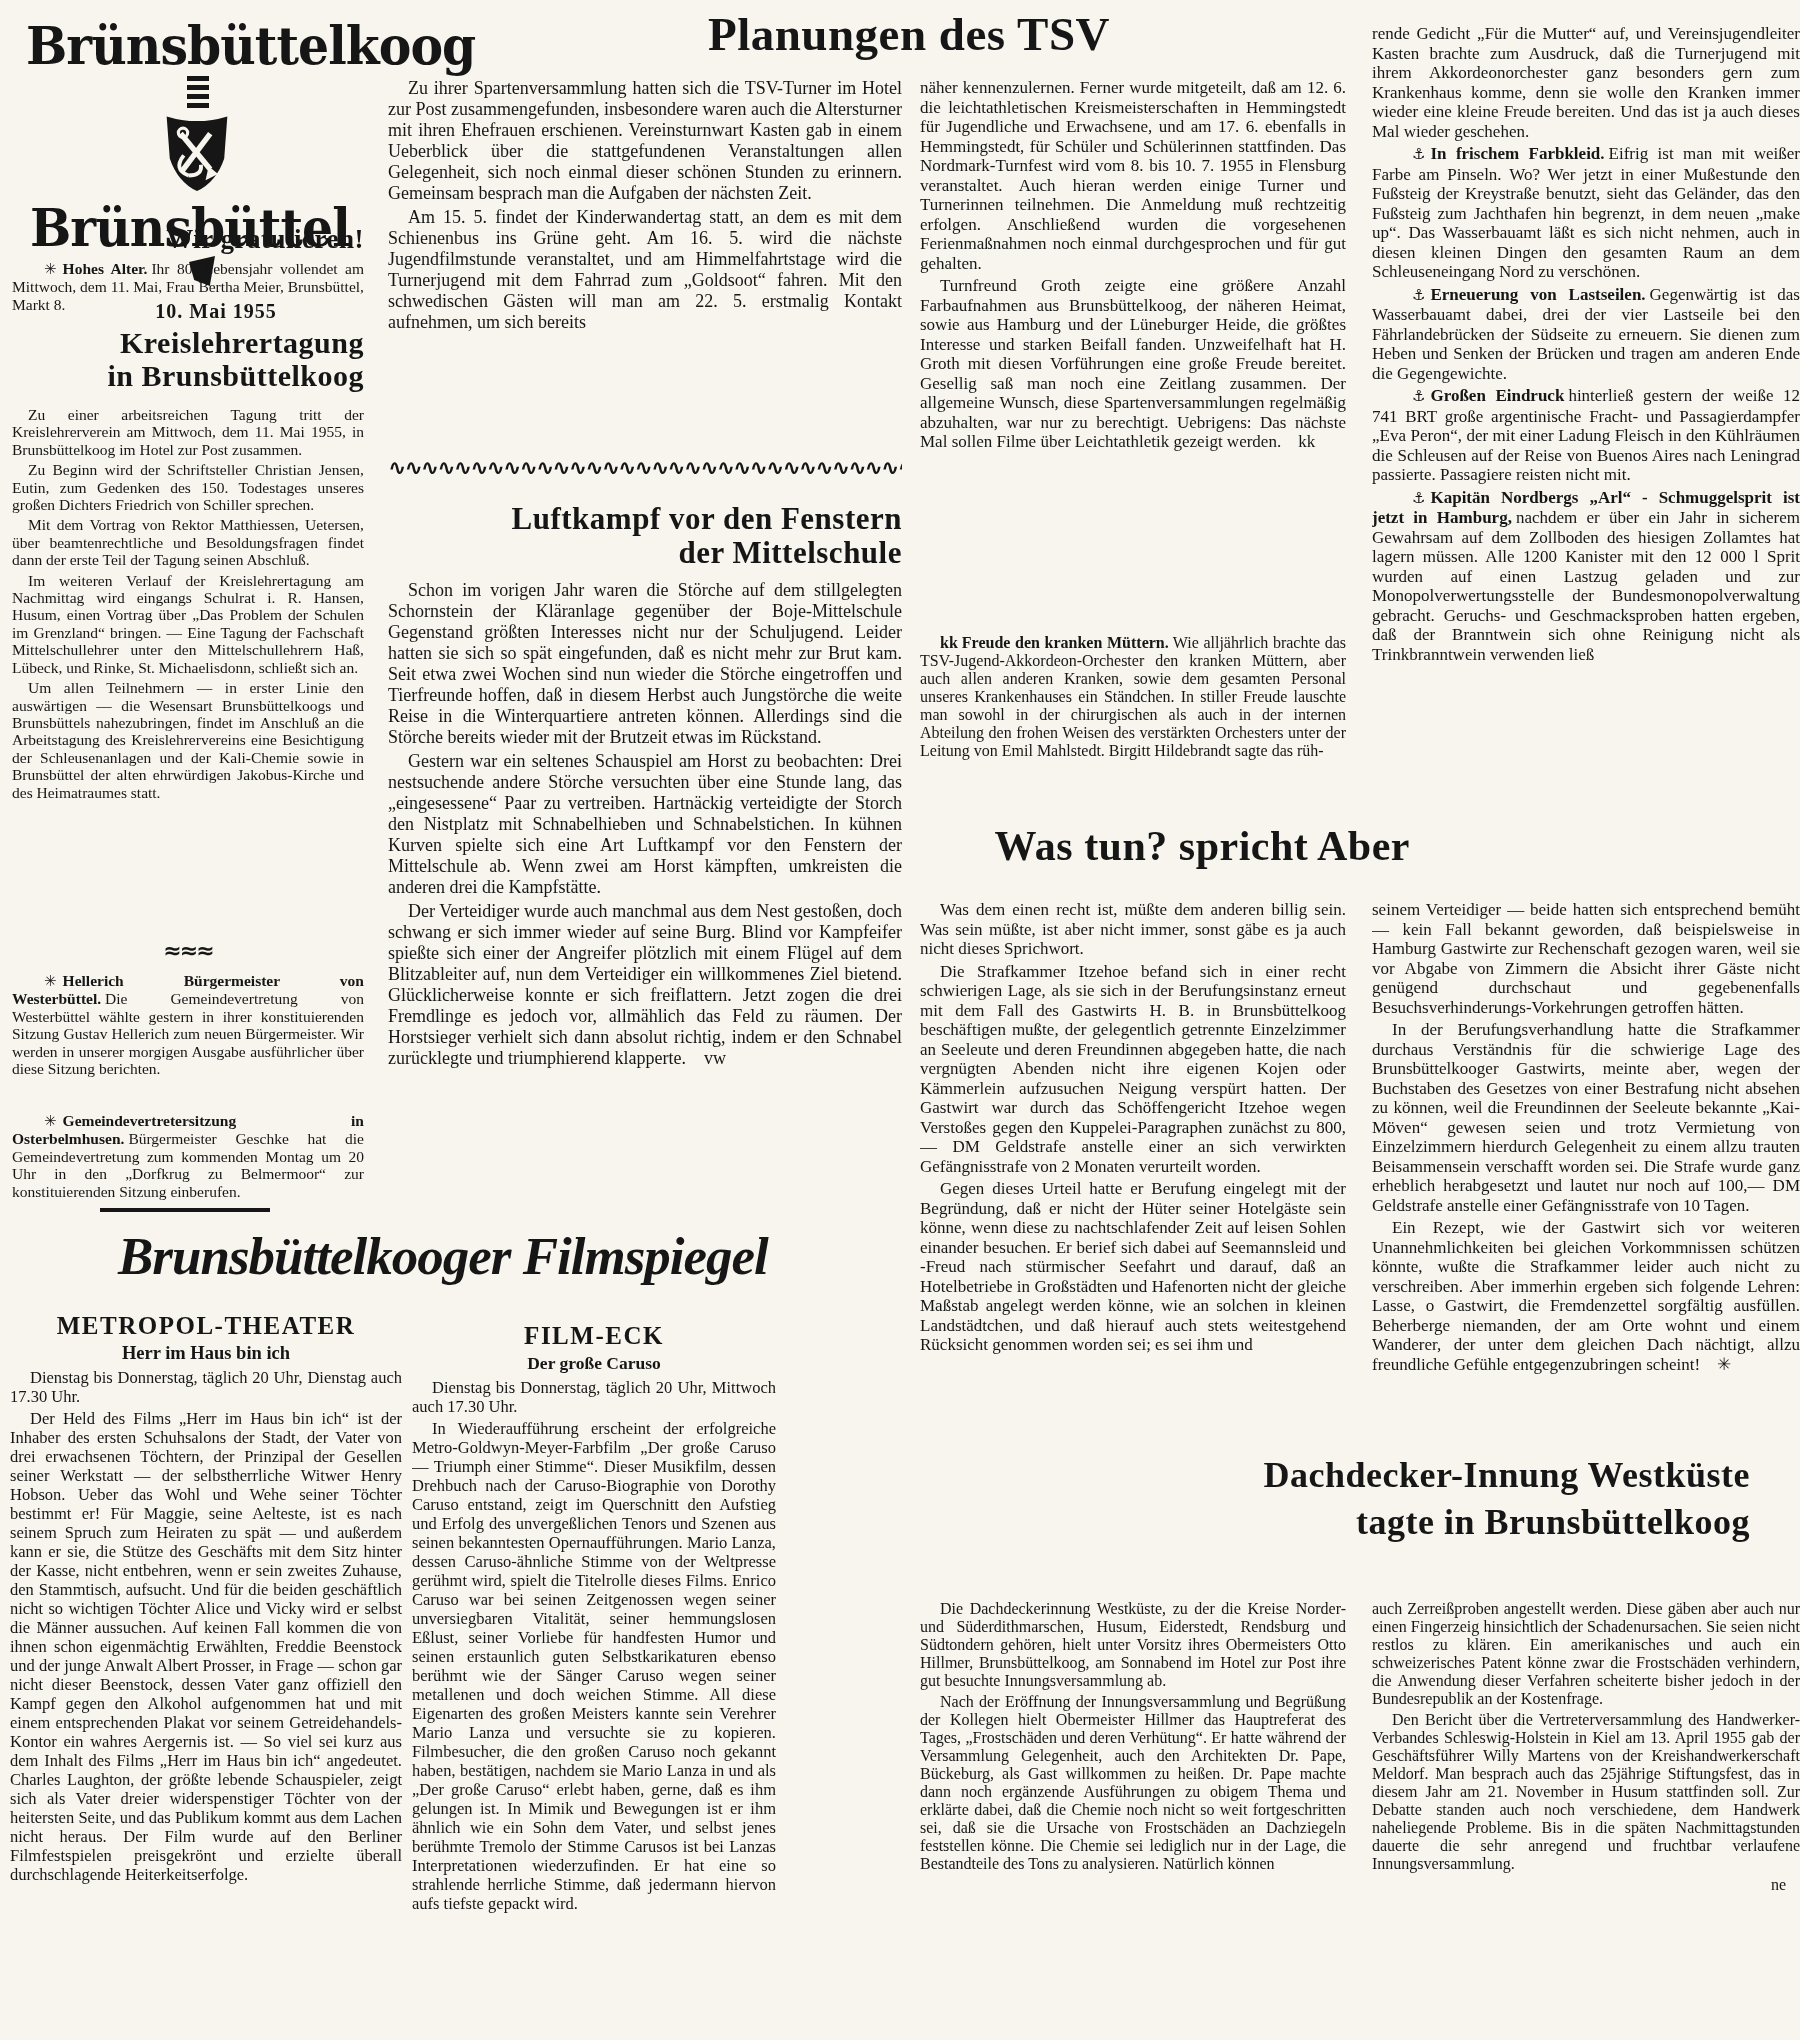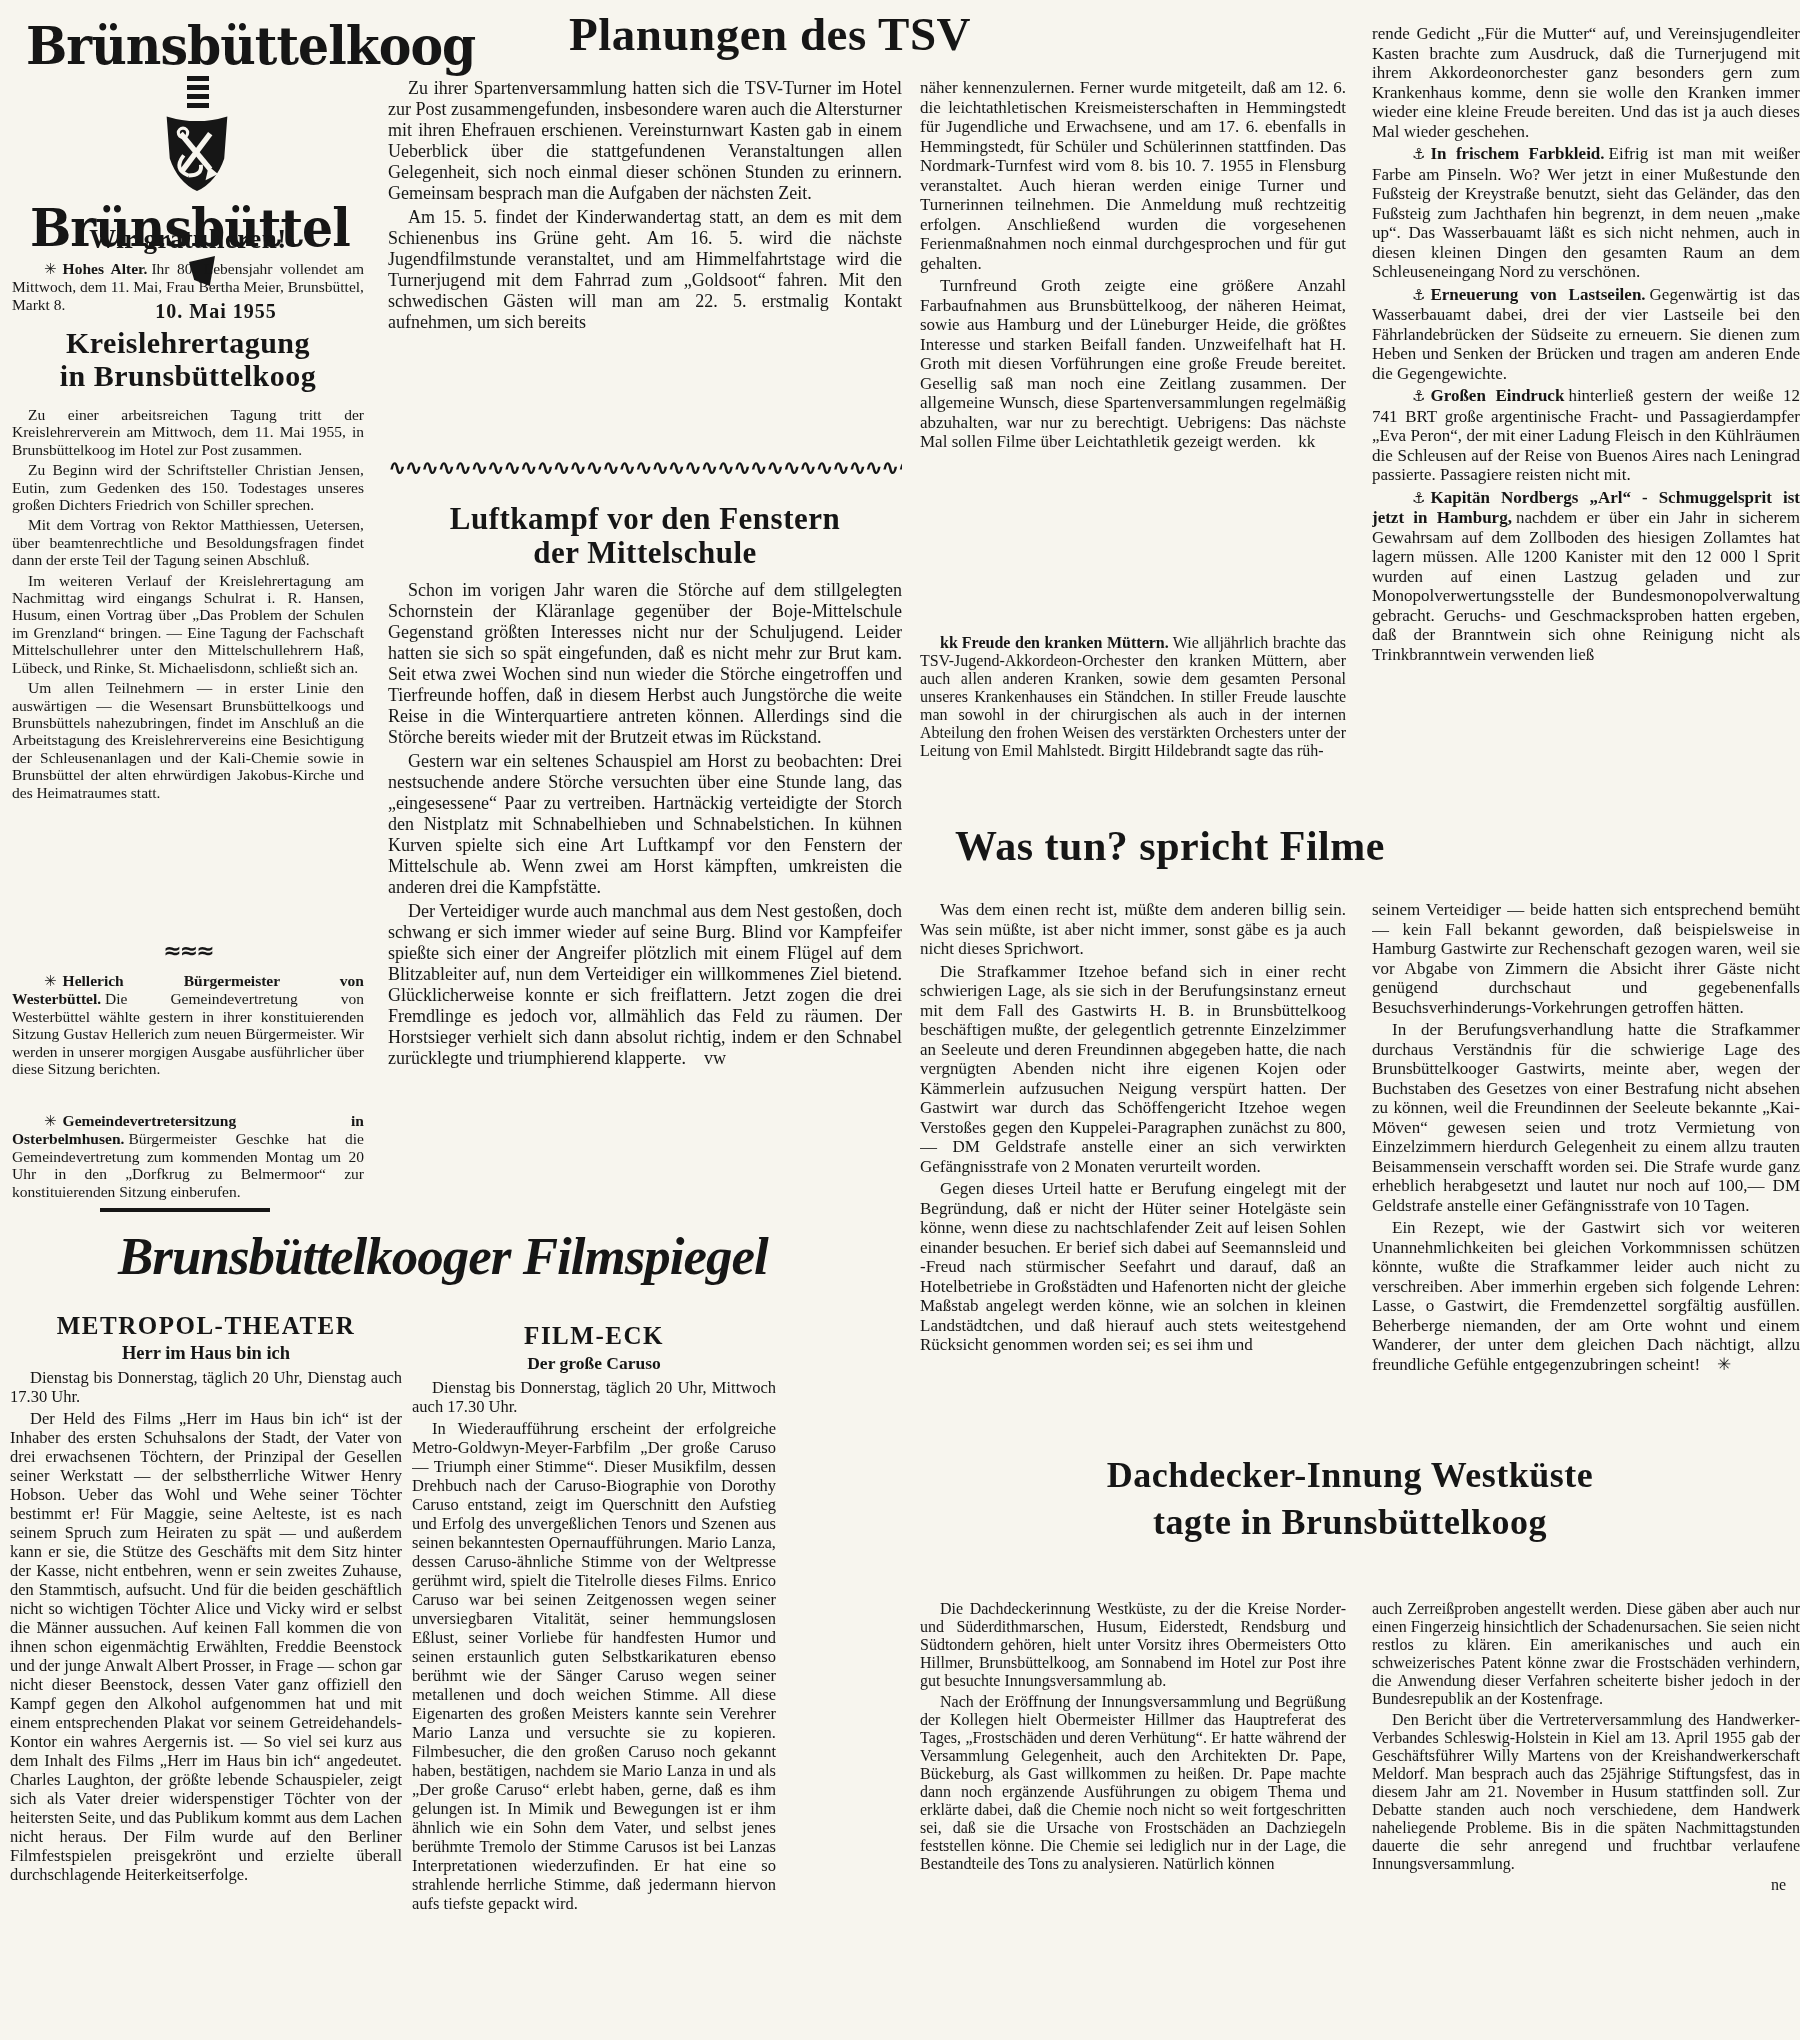--- a/index.html
+++ b/index.html
@@ -11,21 +11,21 @@
   .narrow p.b{font-size:15.5px;line-height:17.4px;text-indent:16px;}
   .c2 p.b{font-size:18px;line-height:21px;}
   .wide p.b{font-size:17px;line-height:19.5px;}
   .tight p.b{font-size:16px;line-height:18px;}
   .dcol p.b{font-size:16px;line-height:18px;}
   .cinema p.b{font-size:16.5px;line-height:19px;font-family:Liberation Serif, serif;}
   p.b b{margin-right:4px;}
   .star{display:inline-block;margin-right:6px;font-family:"DejaVu Sans",sans-serif;font-size:15px;}
   .anchor{display:inline-block;margin-right:5px;font-family:"DejaVu Sans",sans-serif;font-size:15px;}
   
-  .hl{font-weight:bold;text-align:center;letter-spacing:.5px;}
+  .hl{font-weight:bold;text-align:right;letter-spacing:.5px;}
   #tsv-h{font-size:47px;line-height:48px;}
   #zeus-h{font-size:42px;line-height:44px;}
   #dach-h{font-size:36px;line-height:47px;}
   #kreis-h{font-size:30px;line-height:33px;}
   #luft-h{font-size:31px;line-height:34px;margin-bottom:10px;}
   #grat-h{font-size:27px;line-height:30px;}
   .sub-hl{font-weight:bold;text-align:center;font-size:18.5px;line-height:22px;margin:2px 0 4px 0;}
   .cine-h{font-weight:bold;text-align:center;font-size:25px;letter-spacing:1.5px;line-height:28px;}
   
   #masthead{left:26px;top:18px;width:348px;}
@@ -136,21 +136,21 @@
   </section>
 
   <section class="abs wide" style="left:1372px;top:24px;width:428px;height:796px;overflow:hidden;">
     <p class="b" style="text-indent:0;">rende Gedicht „Für die Mutter“ auf, und Vereinsjugendleiter Kasten brachte zum Ausdruck, daß die Turnerjugend mit ihrem Akkordeonorchester ganz besonders gern zum Krankenhaus komme, denn sie wolle den Kranken immer wieder eine kleine Freude bereiten. Und das ist ja auch dieses Mal wieder geschehen.</p>
     <p class="b"><span class="anchor">⚓</span><b>In frischem Farbkleid.</b><span>Eifrig ist man mit weißer Farbe am Pinseln. Wo? Wer jetzt in einer Mußestunde den Fußsteig der Kreystraße benutzt, sieht das Geländer, das den Fußsteig zum Jachthafen hin begrenzt, in dem neuen „make up“. Das Wasserbauamt läßt es sich nicht nehmen, auch in diesen kleinen Dingen den gesamten Raum an dem Schleuseneingang Nord zu verschönen.</span></p>
     <p class="b"><span class="anchor">⚓</span><b>Erneuerung von Lastseilen.</b><span>Gegenwärtig ist das Wasserbauamt dabei, drei der vier Lastseile bei den Fährlandebrücken der Südseite zu erneuern. Sie dienen zum Heben und Senken der Brücken und tragen am anderen Ende die Gegengewichte.</span></p>
     <p class="b"><span class="anchor">⚓</span><b>Großen Eindruck</b><span>hinterließ gestern der weiße 12 741 BRT große argentinische Fracht- und Passagierdampfer „Eva Peron“, der mit einer Ladung Fleisch in den Kühlräumen die Schleusen auf der Reise von Buenos Aires nach Leningrad passierte. Passagiere reisten nicht mit.</span></p>
     <p class="b"><span class="anchor">⚓</span><b>Kapitän Nordbergs „Arl“ - Schmuggelsprit ist jetzt in Hamburg,</b><span>nachdem er über ein Jahr in sicherem Gewahrsam auf dem Zollboden des hiesigen Zollamtes hat lagern müssen. Alle 1200 Kanister mit den 12 000 l Sprit wurden auf einen Lastzug geladen und zur Monopolverwertungsstelle der Bundesmonopolverwaltung gebracht. Geruchs- und Geschmacksproben hatten ergeben, daß der Branntwein sich ohne Reinigung nicht als Trinkbranntwein verwenden ließ</span></p>
   </section>
 
-  <h1 class="abs hl" id="zeus-h" style="left:930px;top:824px;width:480px;margin:0;">Was tun? spricht Filme</h1>
+  <h1 class="abs hl" id="zeus-h" style="left:930px;top:824px;width:480px;margin:0;">Was tun? spricht Aber</h1>
 
   <section class="abs wide" style="left:920px;top:900px;width:426px;height:548px;overflow:hidden;">
     <p class="b">Was dem einen recht ist, müßte dem anderen billig sein. Was sein müßte, ist aber nicht immer, sonst gäbe es ja auch nicht dieses Sprichwort.</p>
     <p class="b">Die Strafkammer Itzehoe befand sich in einer recht schwierigen Lage, als sie sich in der Berufungsinstanz erneut mit dem Fall des Gastwirts H. B. in Brunsbüttelkoog beschäftigen mußte, der gelegentlich getrennte Einzelzimmer an Seeleute und deren Freundinnen abgegeben hatte, die nach vergnügten Abenden nicht ihre eigenen Kojen oder Kämmerlein aufzusuchen Neigung verspürt hatten. Der Gastwirt war durch das Schöffengericht Itzehoe wegen Verstoßes gegen den Kuppelei-Paragraphen zunächst zu 800,— DM Geldstrafe anstelle einer an sich verwirkten Gefängnisstrafe von 2 Monaten verurteilt worden.</p>
     <p class="b">Gegen dieses Urteil hatte er Berufung eingelegt mit der Begründung, daß er nicht der Hüter seiner Hotelgäste sein könne, wenn diese zu nachtschlafender Zeit auf leisen Sohlen einander besuchen. Er berief sich dabei auf Seemannsleid und -Freud nach stürmischer Seefahrt und darauf, daß an Hotelbetriebe in Großstädten und Hafenorten nicht der gleiche Maßstab angelegt werden könne, wie an solchen in kleinen Landstädtchen, und daß hierauf auch stets weitestgehend Rücksicht genommen worden sei; es sei ihm und</p>
   </section>
 
   <section class="abs wide" style="left:1372px;top:900px;width:428px;height:548px;overflow:hidden;">
     <p class="b" style="text-indent:0;">seinem Verteidiger — beide hatten sich entsprechend bemüht — kein Fall bekannt geworden, daß beispielsweise in Hamburg Gastwirte zur Rechenschaft gezogen waren, weil sie vor Abgabe von Zimmern die Absicht ihrer Gäste nicht genügend durchschaut und gegebenenfalls Besuchsverhinderungs-Vorkehrungen getroffen hätten.</p>
     <p class="b">In der Berufungsverhandlung hatte die Strafkammer durchaus Verständnis für die schwierige Lage des Brunsbüttelkooger Gastwirts, meinte aber, wegen der Buchstaben des Gesetzes von einer Bestrafung nicht absehen zu können, weil die Freundinnen der Seeleute bekannte „Kai-Möven“ gewesen seien und trotz Vermietung von Einzelzimmern hierdurch Gelegenheit zu einem allzu trauten Beisammensein verschafft worden sei. Die Strafe wurde ganz erheblich herabgesetzt und lautet nur noch auf 100,— DM Geldstrafe anstelle einer Gefängnisstrafe von 10 Tagen.</p>

